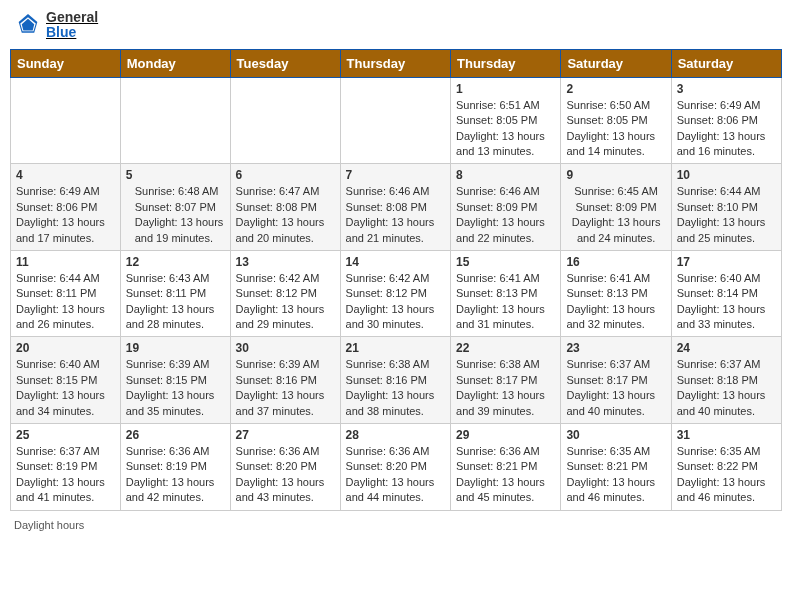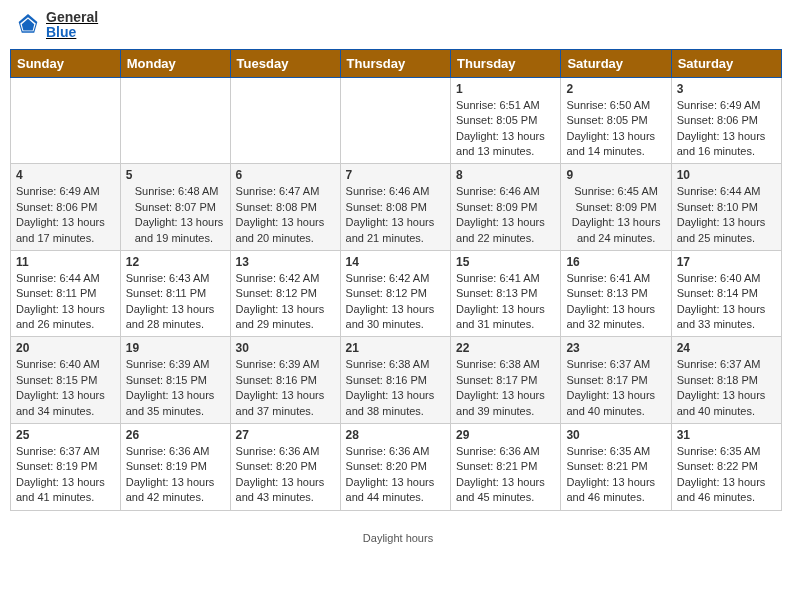--- a/index.html
+++ b/index.html
@@ -83,24 +83,24 @@
     }
     .day-info {
       font-size: 11px;
       line-height: 1.4;
       color: #333;
     }
     .empty-cell {
       background: #fff !important;
     }
     .footer {
-      margin-top: 21px;
+      margin-top: 8px;
       font-size: 11px;
       color: #555;
-      text-align: center;
+      text-align: left;
       padding-left: 4px;
     }
   </style>
 </head>
 <body>
 
 <div class="header">
   <div class="logo">
     <svg class="logo-icon" viewBox="0 0 36 36">
       <polygon points="18,4 30,14 26,28 10,28 6,14" fill="#1565c0"></polygon>

